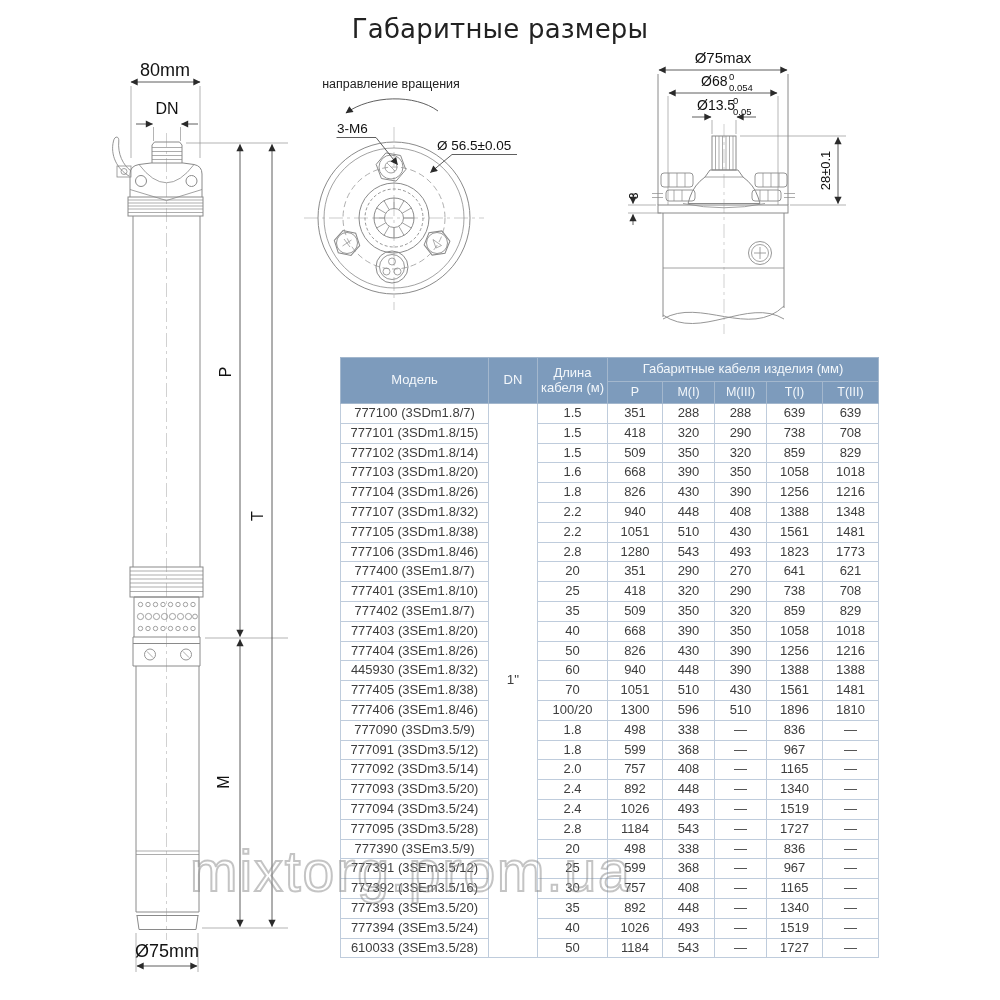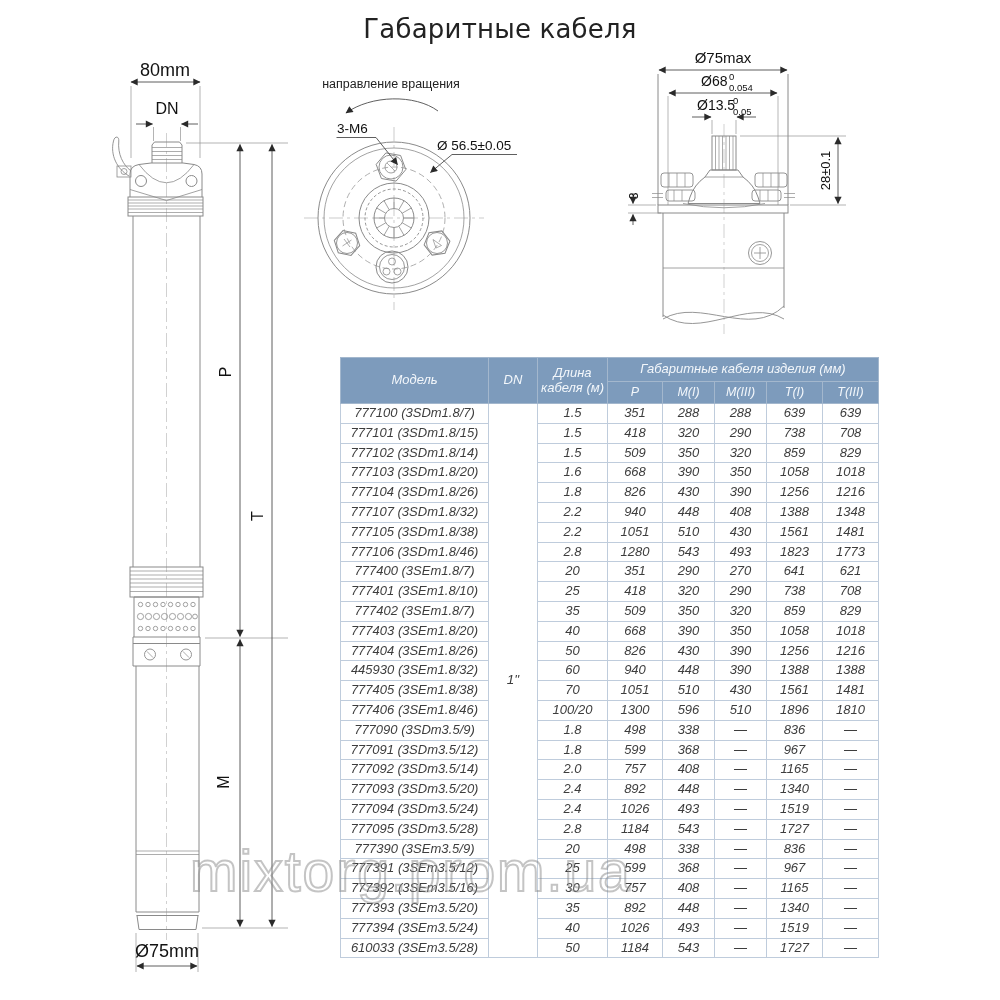--- a/index.html
+++ b/index.html
@@ -3,41 +3,41 @@
 <meta charset="utf-8">
 <style>
   html,body{margin:0;padding:0;background:#fff;}
   .canvas{position:relative;width:1000px;height:1000px;background:#fff;overflow:hidden;
           font-family:"Liberation Sans",sans-serif;}
   .page-title{position:absolute;left:0;top:14px;width:100%;text-align:center;
               font-family:"DejaVu Sans","Liberation Sans",sans-serif;
               font-size:26px;font-weight:500;color:#222;letter-spacing:0.2px;}
   .drawing-svg{position:absolute;left:0;top:0;z-index:0;}
   .spec-table-wrap{position:absolute;left:340px;top:357px;z-index:1;}
-  table.spec{border-collapse:collapse;width:538px;table-layout:fixed;font-style:italic;}
+  table.spec{border-collapse:collapse;width:538px;table-layout:fixed;}
   table.spec th{background:#7d9bbc;color:#f3f7fb;font-weight:400;font-size:13px;
                 border:1px solid #a3b7cd;padding:0 2px;line-height:1.15;}
   table.spec thead tr.h1 th{height:23px;}
   table.spec thead tr.h2 th{height:21px;font-size:12.5px;}
   table.spec td{font-size:13px;color:#3d3d3d;text-align:center;vertical-align:middle;
                 border:1px solid #bfccdc;padding:0;height:18.8px;line-height:18.8px;
                 white-space:nowrap;overflow:hidden;}
   table.spec td.dn{font-size:13.5px;}
   .watermark{position:absolute;left:190px;top:838px;z-index:9;pointer-events:none;
              font-size:57px;letter-spacing:2px;white-space:nowrap;
              color:rgba(255,255,255,0.10);
              -webkit-text-stroke:2px rgba(125,125,125,0.45);}
   text{font-family:"Liberation Sans",sans-serif;}
 </style>
 </head>
 <body>
 
 <div class="canvas">
 
-  <div class="page-title">Габаритные кабеля</div>
+  <div class="page-title">Габаритные размеры</div>
 
   <svg class="drawing-svg" width="1000" height="1000" viewBox="0 0 1000 1000" xmlns="http://www.w3.org/2000/svg">
     <defs>
       <marker id="ar" viewBox="0 0 10 10" refX="9.3" refY="5" markerWidth="10" markerHeight="8" orient="auto-start-reverse">
         <path d="M0,0 L10,5 L0,10 z" fill="#2a2a2a"></path>
       </marker>
     </defs>
 
     <g stroke="#8a8a8a" fill="none" stroke-width="1">
       <line x1="166.5" y1="133" x2="166.5" y2="940" stroke="#bdbdbd" stroke-width="0.7" stroke-dasharray="14 4 3 4"></line>

